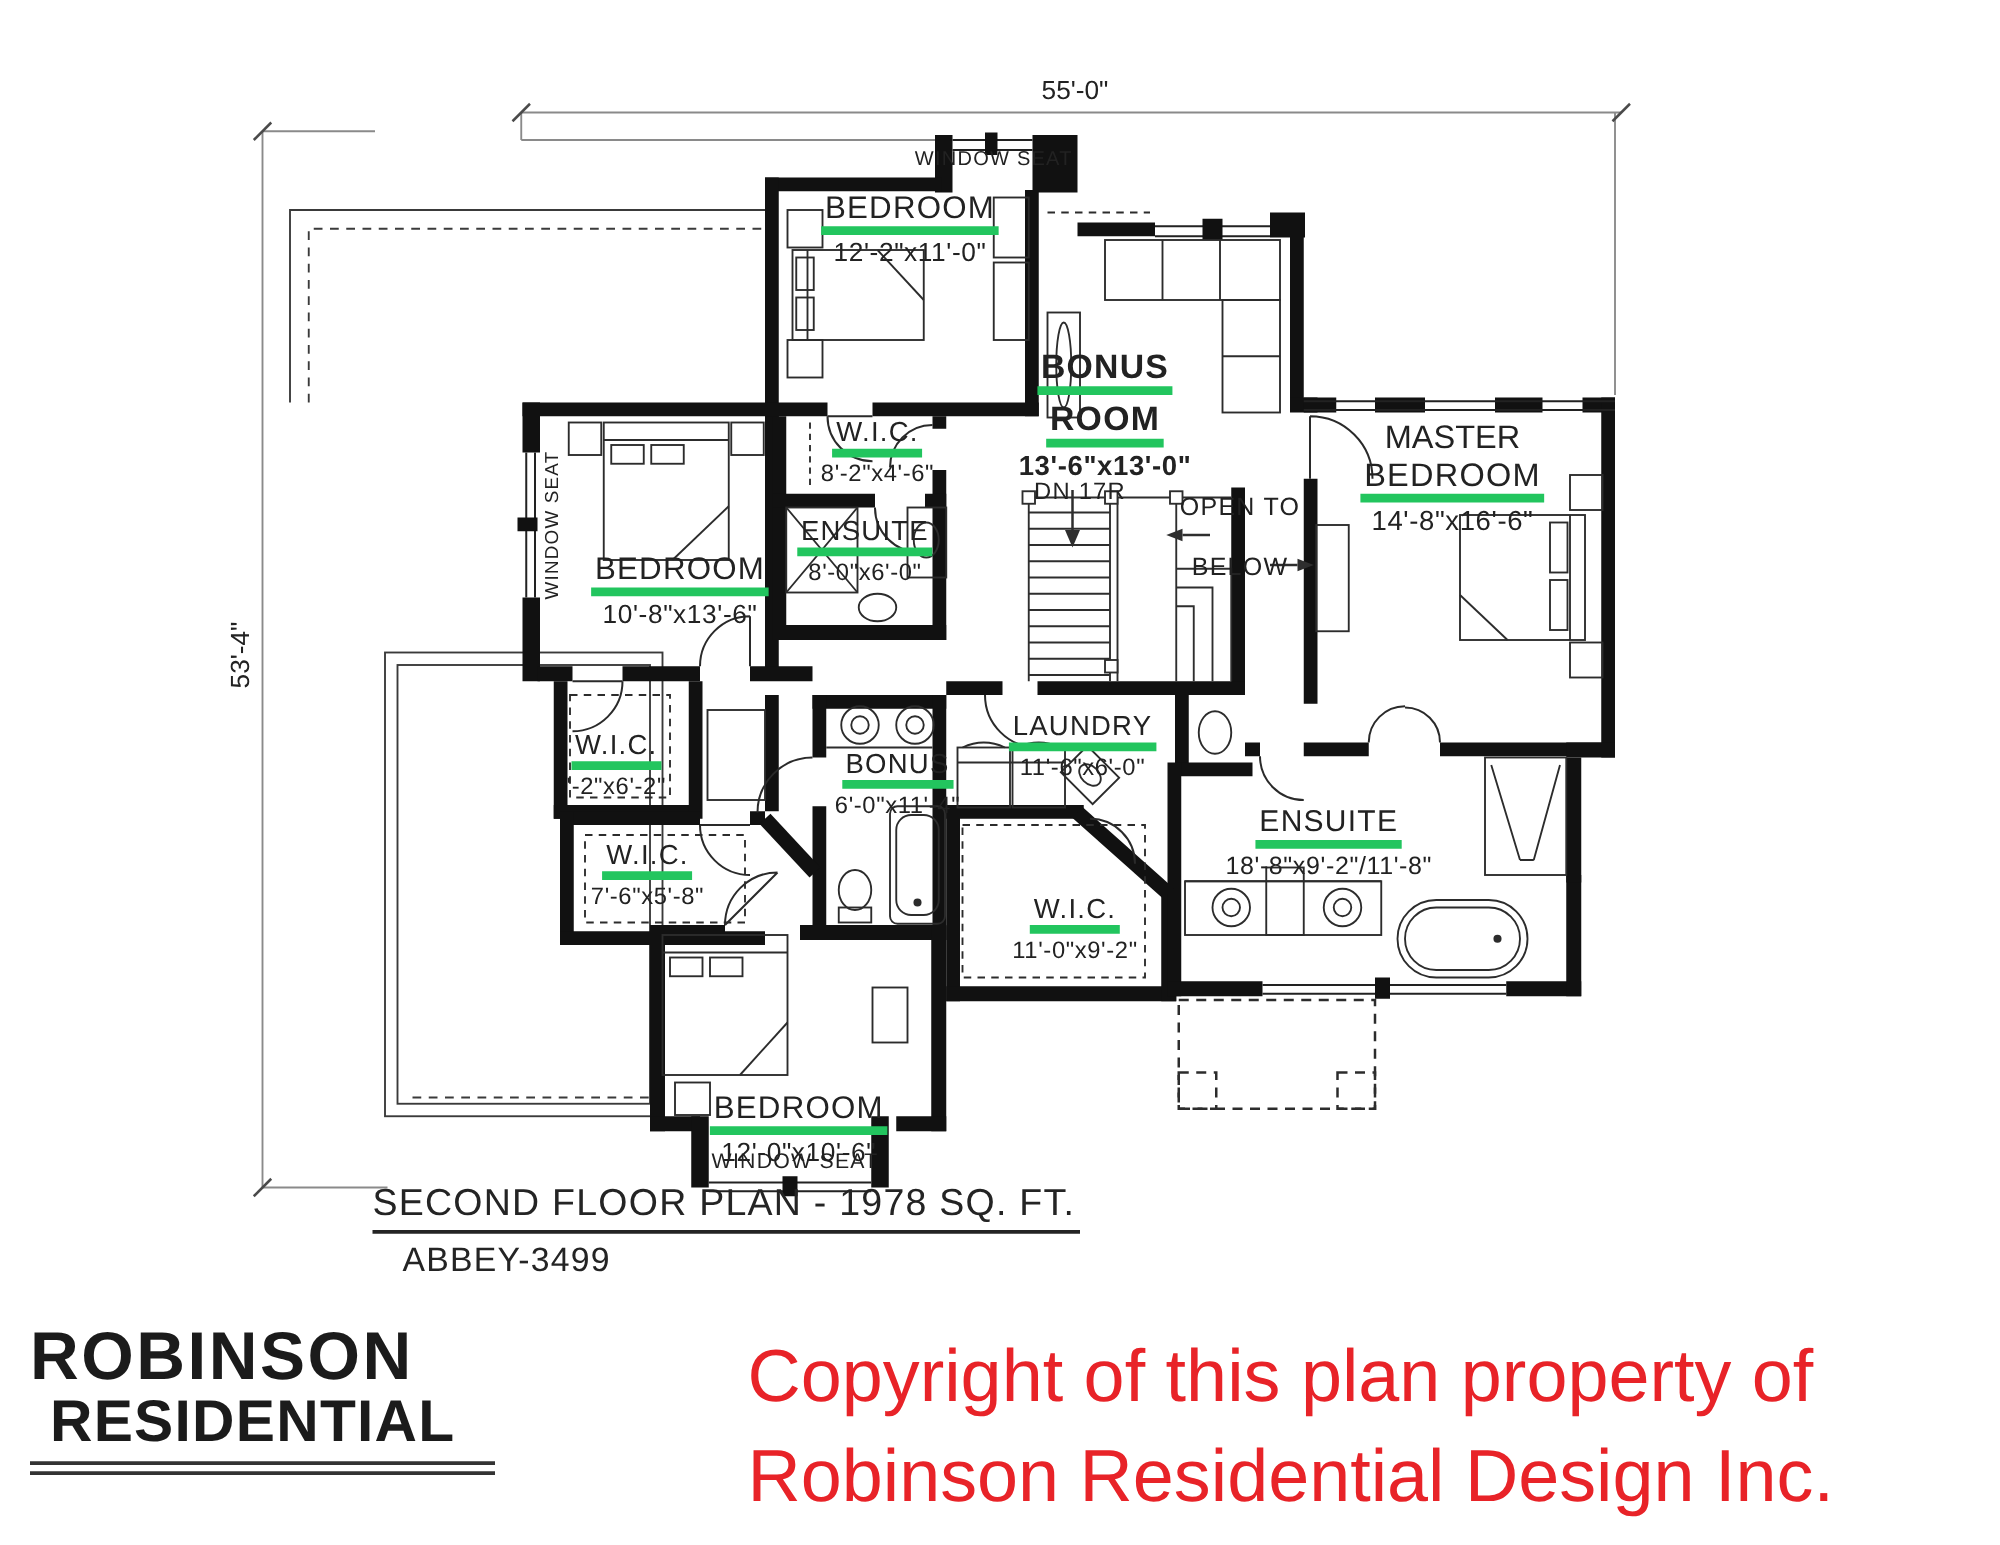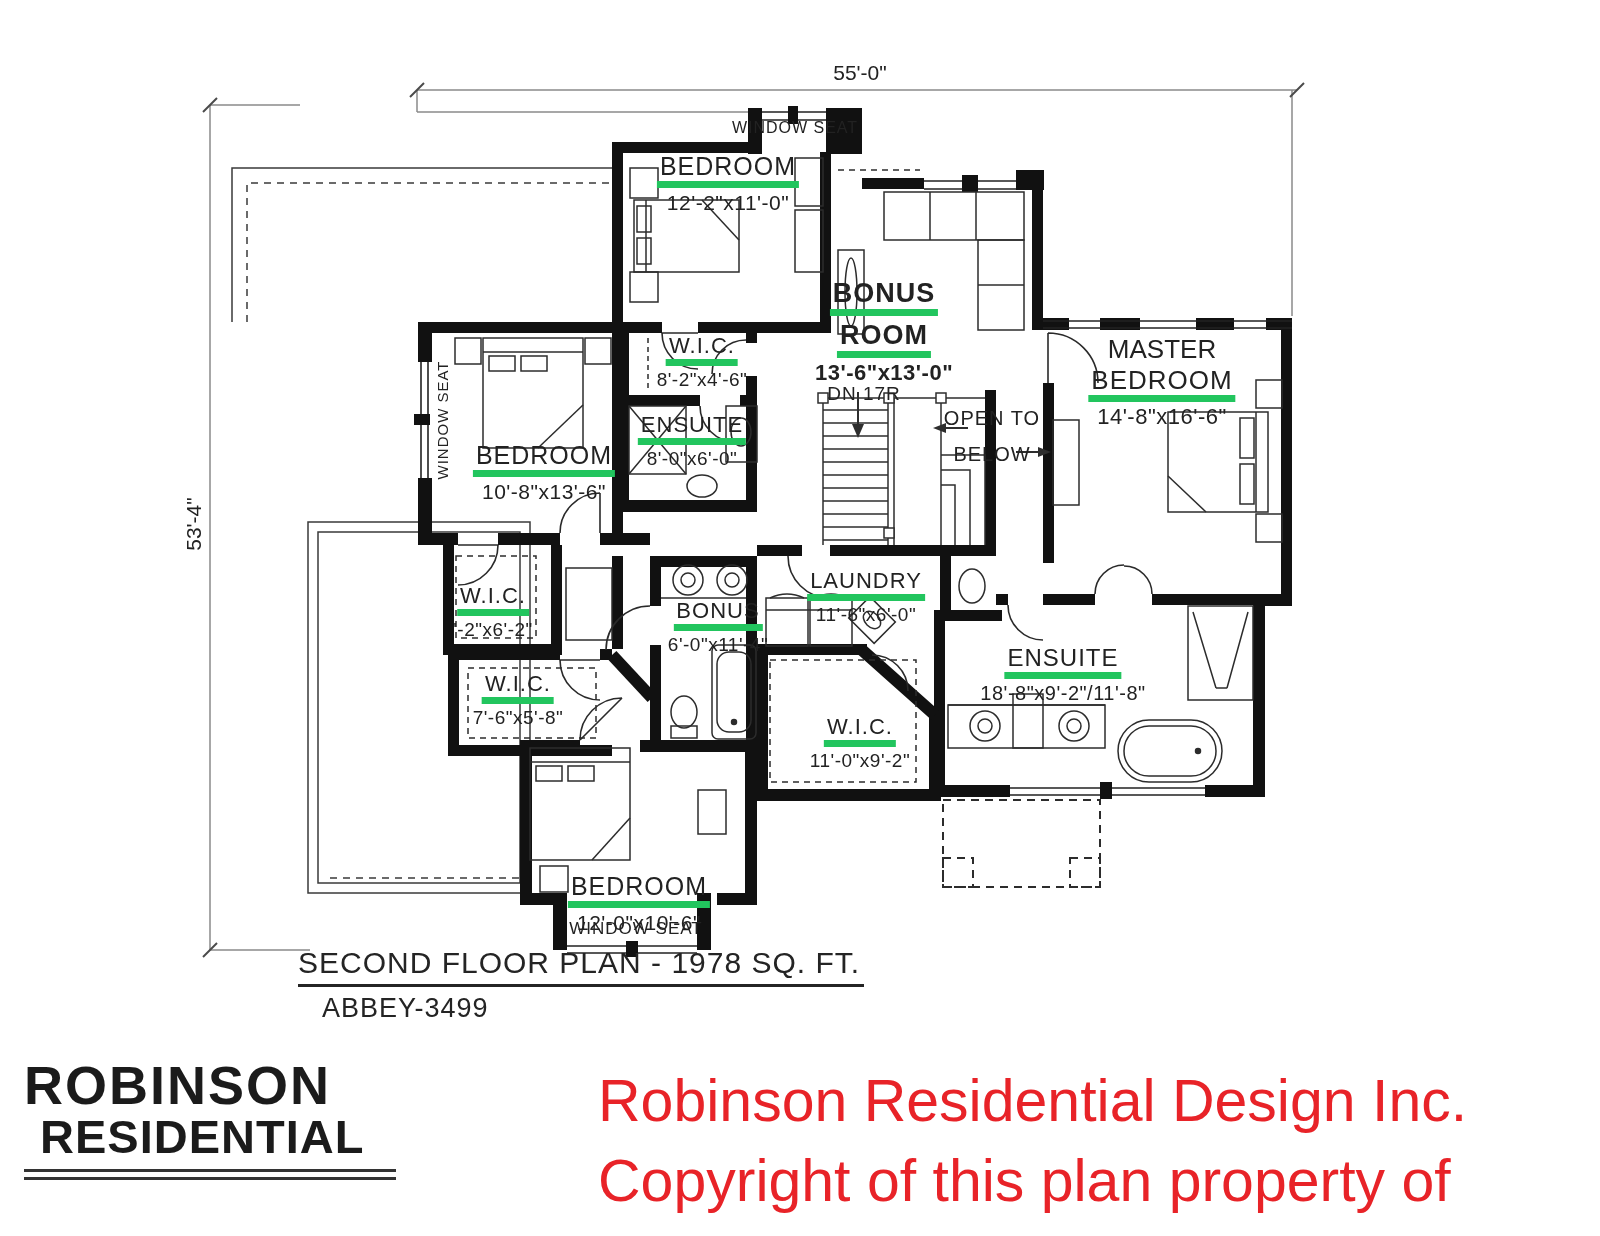--- a/index.html
+++ b/index.html
@@ -360,33 +360,33 @@
 
 <div class="lbl" style="left:866px;top:570px;font-size:22px;"><span class="rn">LAUNDRY</span><br><span class="rd" style="font-size:19px;">11'-6"x6'-0"</span></div>
 
 <div class="lbl" style="left:1063px;top:646px;font-size:24px;"><span class="rn">ENSUITE</span><br><span class="rd" style="font-size:20px;">18'-8"x9'-2"/11'-8"</span></div>
 
 <div class="lbl" style="left:860px;top:716px;font-size:22px;"><span class="rn">W.I.C.</span><br><span class="rd" style="font-size:19px;">11'-0"x9'-2"</span></div>
 
 <div class="lbl" style="left:639px;top:874px;font-size:25px;"><span class="rn">BEDROOM</span><br><span class="rd" style="font-size:21px;">12'-0"x10'-6"</span></div>
 
 <div class="lbl" style="left:864px;top:368px;font-size:19px;letter-spacing:1px;margin-top:16px;">DN 17R</div>
-<div class="lbl" style="left:992px;top:408px;font-size:20px;letter-spacing:1px;">OPEN TO</div>
+<div class="lbl" style="left:992px;top:396px;font-size:20px;letter-spacing:1px;">OPEN TO</div>
 <div class="lbl" style="left:992px;top:444px;font-size:20px;letter-spacing:1px;">BELOW</div>
 
 <div class="title-block">
   <div class="title-main">SECOND FLOOR PLAN - 1978 SQ. FT.</div>
   <div class="title-sub">ABBEY-3499</div>
 </div>
 
 <div class="logo">
   <div class="logo-l1">ROBINSON</div>
   <div class="logo-l2">RESIDENTIAL</div>
   <div class="logo-rule"></div>
   <div class="logo-rule2"></div>
 </div>
 
 <div class="copyright">
+  <div>Copyright of this plan property of</div>
   <div>Robinson Residential Design Inc.</div>
-  <div>Copyright of this plan property of</div>
 </div>
 
 </div>
 
 </body></html>

